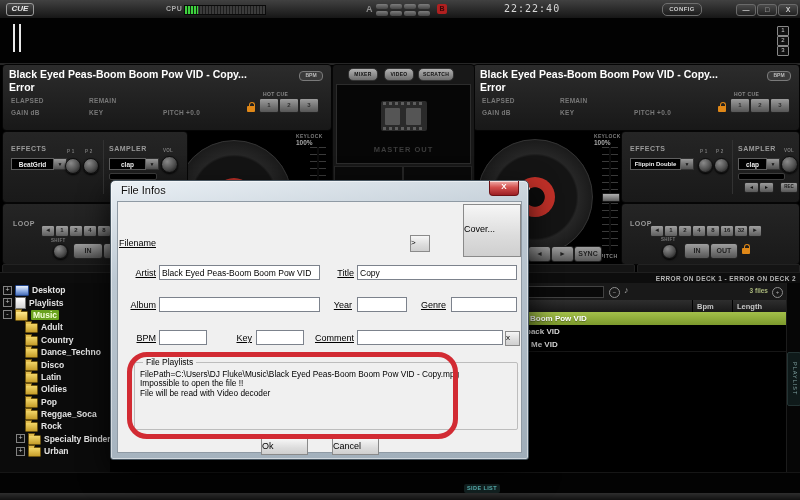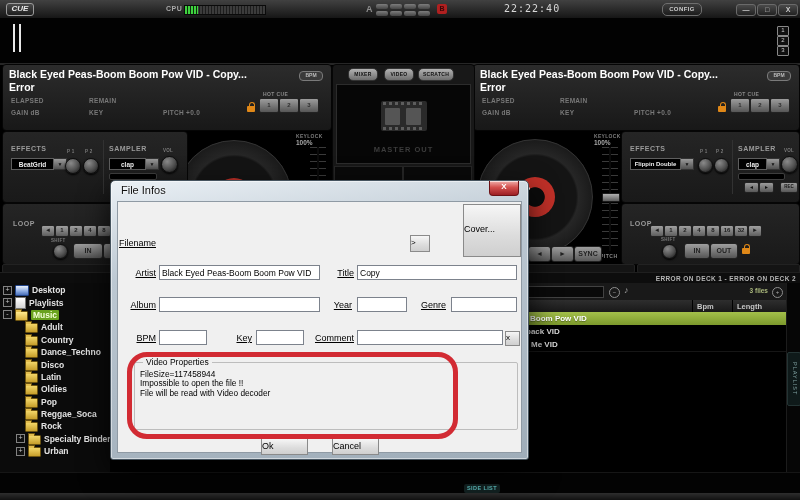--- a/index.html
+++ b/index.html
@@ -498,23 +498,23 @@
 
       <span class="dl" style="left:0;top:131px;width:38px">BPM</span>
       <input class="din" style="left: 41px; top: 128px; width: 48px;" value="">
       <span class="dl" style="left:96px;top:131px;width:38px">Key</span>
       <input class="din" style="left: 138px; top: 128px; width: 48px;" value="">
       <span class="dl" style="left:192px;top:131px;width:44px">Comment</span>
       <input class="din" style="left: 239px; top: 128px; width: 146px;" value="">
       <div class="dbtn" style="left:387px;top:129px;width:13px;height:13px;line-height:12px;font-size:8px">x</div>
 
       <div id="grp">
-        <span id="grp-legend">Video Properties</span>
+        <span id="grp-legend">File Playlists</span>
         <div id="grp-content">
-          <div class="gline">FileSize=117458944</div>
+          <div class="gline">FilePath=C:\Users\DJ Fluke\Music\Black Eyed Peas-Boom Boom Pow VID - Copy.mpg</div>
           <div class="gline">Impossible to open the file !!</div>
           <div class="gline">File will be read with Video decoder</div>
         </div>
       </div>
       <div id="redmark"></div>
 
       <div class="dbtn" style="left:143px;top:236px;width:45px;height:15px;line-height:14px">Ok</div>
       <div class="dbtn" style="left:214px;top:236px;width:45px;height:15px;line-height:14px">Cancel</div>
     </div>
   </div>

